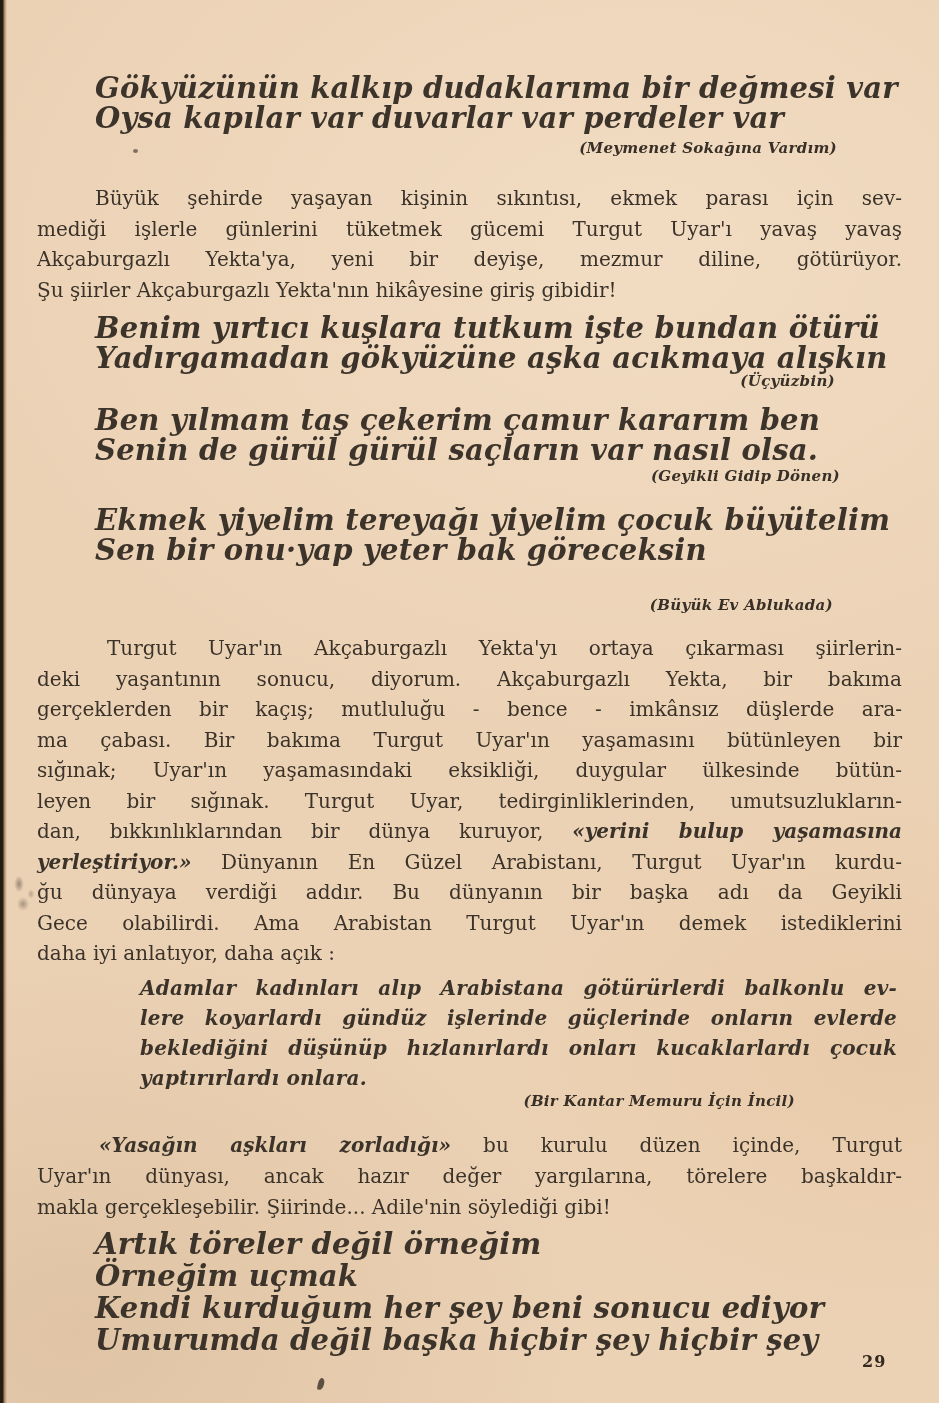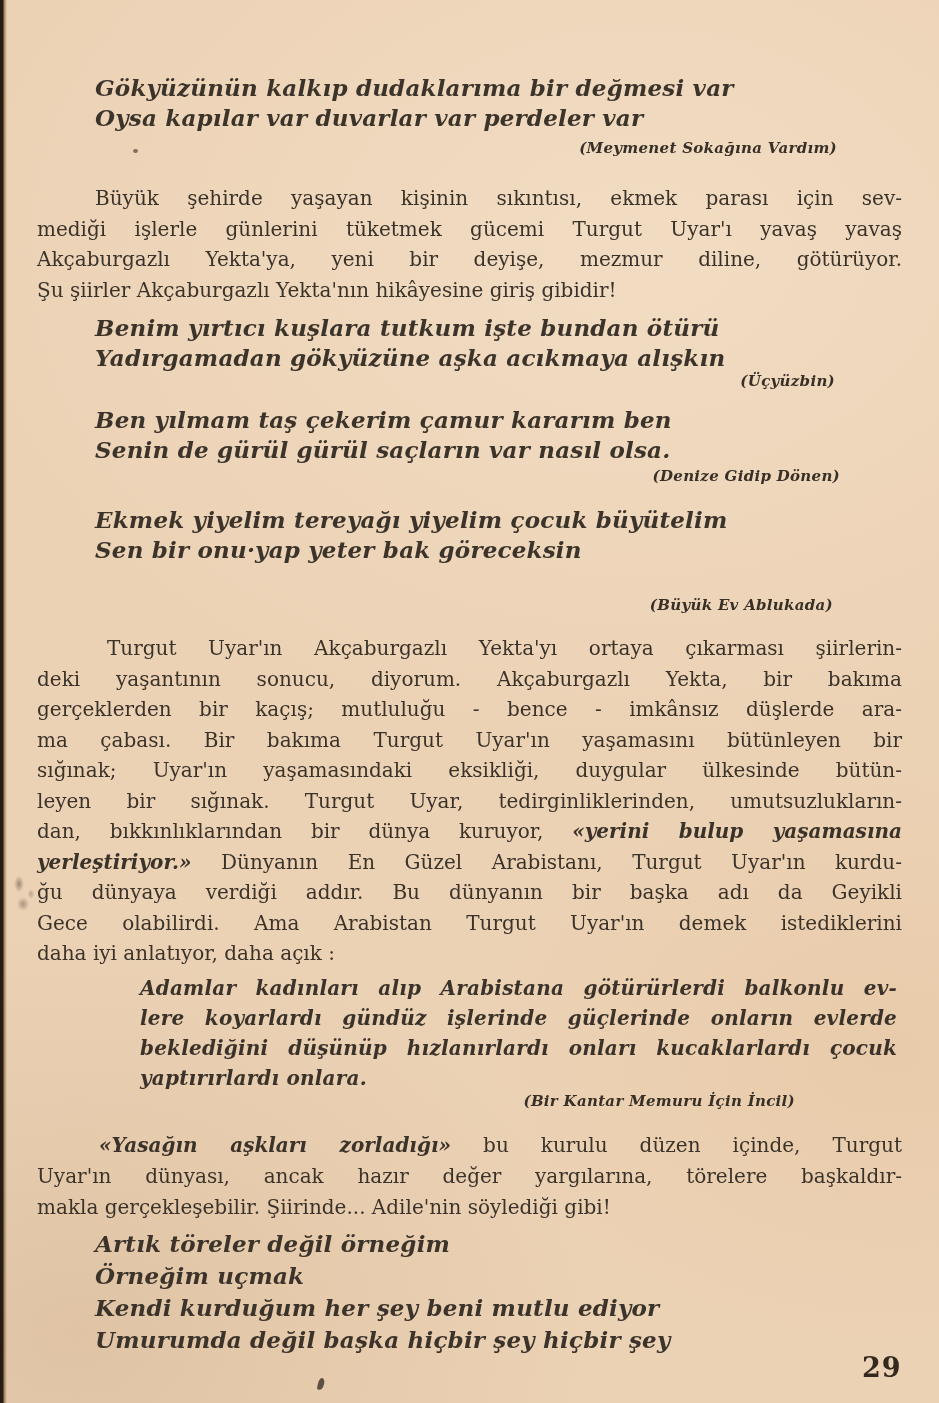--- a/index.html
+++ b/index.html
@@ -13,36 +13,36 @@
       #ecd2b5;
     font-family:"DejaVu Serif", serif;
     color:#3c342b;
     overflow:hidden;
   }
   .scan-edge {
     position:absolute; left:0; top:0; bottom:0; width:7px;
     background:linear-gradient(90deg,#241a10 0,#2b2014 3px,#9b7d5c 4px,rgba(155,125,92,0) 7px);
   }
   .blk { position:absolute; }
-  .verse { font-style:italic; font-weight:600; font-size:23px; letter-spacing:.2px; }
+  .verse { font-style:italic; font-weight:600; font-size:29px; letter-spacing:.2px; }
   .verse .vline { line-height:30px; white-space:nowrap; }
   .attr {
     position:absolute; font-style:italic; font-weight:700; font-size:15px;
     text-align:right; white-space:nowrap; color:#382f26; letter-spacing:.3px;
   }
   .prose { font-size:20px; color:#3b332a; }
   .pl { line-height:30.5px; text-align:justify; text-align-last:justify; }
   .pl.last { text-align:left; text-align-last:auto; }
   .it { font-style:italic; font-weight:600; }
   .v1 { line-height:30px; } .v2 { line-height:31px; }
   .p3line { line-height:31px; }
   .q6 .vline { line-height:32px; font-weight:700; }
   .pageno {
     position:absolute; left:862px; top:1352px;
-    font-weight:700; font-size:27px; color:#33291f; letter-spacing:1px;
+    font-weight:700; font-size:16px; color:#33291f; letter-spacing:1px;
   }
   .smudge {
     position:absolute; left:9px; top:872px; width:28px; height:48px;
     background:
       radial-gradient(7px 12px at 10px 12px, rgba(88,76,64,.55), rgba(88,76,64,0) 70%),
       radial-gradient(9px 10px at 14px 32px, rgba(88,76,64,.45), rgba(88,76,64,0) 70%),
       radial-gradient(5px 7px at 22px 22px, rgba(88,76,64,.35), rgba(88,76,64,0) 70%);
     filter:blur(.6px);
   }
   .speck-dot {
@@ -77,21 +77,21 @@
   <div class="blk verse" style="left:95px; top:313px;">
     <div class="vline">Benim yırtıcı kuşlara tutkum işte bundan ötürü</div>
     <div class="vline">Yadırgamadan gökyüzüne aşka acıkmaya alışkın</div>
   </div>
   <div class="attr" style="left:37px; top:372px; width:798px;">(Üçyüzbin)</div>
 
   <div class="blk verse" style="left:95px; top:405px;">
     <div class="vline">Ben yılmam taş çekerim çamur kararım ben</div>
     <div class="vline">Senin de gürül gürül saçların var nasıl olsa.</div>
   </div>
-  <div class="attr" style="left:37px; top:467px; width:803px;">(Denize Gidip Dönen)</div>
+  <div class="attr" style="left:37px; top:467px; width:803px;">(Geyikli Gidip Dönen)</div>
 
   <div class="blk verse" style="left:95px; top:505px;">
     <div class="vline v2">Ekmek yiyelim tereyağı yiyelim çocuk büyütelim</div>
     <div class="vline v2">Sen bir onu·yap yeter bak göreceksin</div>
   </div>
   <div class="attr" style="left:37px; top:596px; width:796px;">(Büyük Ev Ablukada)</div>
 
   <div class="blk prose" style="left:37px; top:633px; width:865px;">
     <div class="pl" style="text-indent:70px;">Turgut Uyar'ın Akçaburgazlı Yekta'yı ortaya çıkarması şiirlerin-</div>
     <div class="pl">deki yaşantının sonucu, diyorum. Akçaburgazlı Yekta, bir bakıma</div>
@@ -116,21 +116,21 @@
 
   <div class="blk prose" style="left:37px; top:1130px; width:865px;">
     <div class="pl p3line" style="text-indent:62px;"><span class="it">«Yasağın aşkları zorladığı»</span><span> bu kurulu düzen içinde, Turgut</span></div>
     <div class="pl p3line">Uyar'ın dünyası, ancak hazır değer yargılarına, törelere başkaldır-</div>
     <div class="pl last p3line">makla gerçekleşebilir. Şiirinde... Adile'nin söylediği gibi!</div>
   </div>
 
   <div class="blk verse q6" style="left:95px; top:1228px;">
     <div class="vline">Artık töreler değil örneğim</div>
     <div class="vline">Örneğim uçmak</div>
-    <div class="vline">Kendi kurduğum her şey beni mutlu ediyor</div>
+    <div class="vline">Kendi kurduğum her şey beni sonucu ediyor</div>
     <div class="vline">Umurumda değil başka hiçbir şey hiçbir şey</div>
   </div>
 
   <div class="pageno">29</div>
 
   <div class="smudge"></div>
   <div class="speck-dot"></div>
   <div class="speck-comma"></div>
 </div>
 

